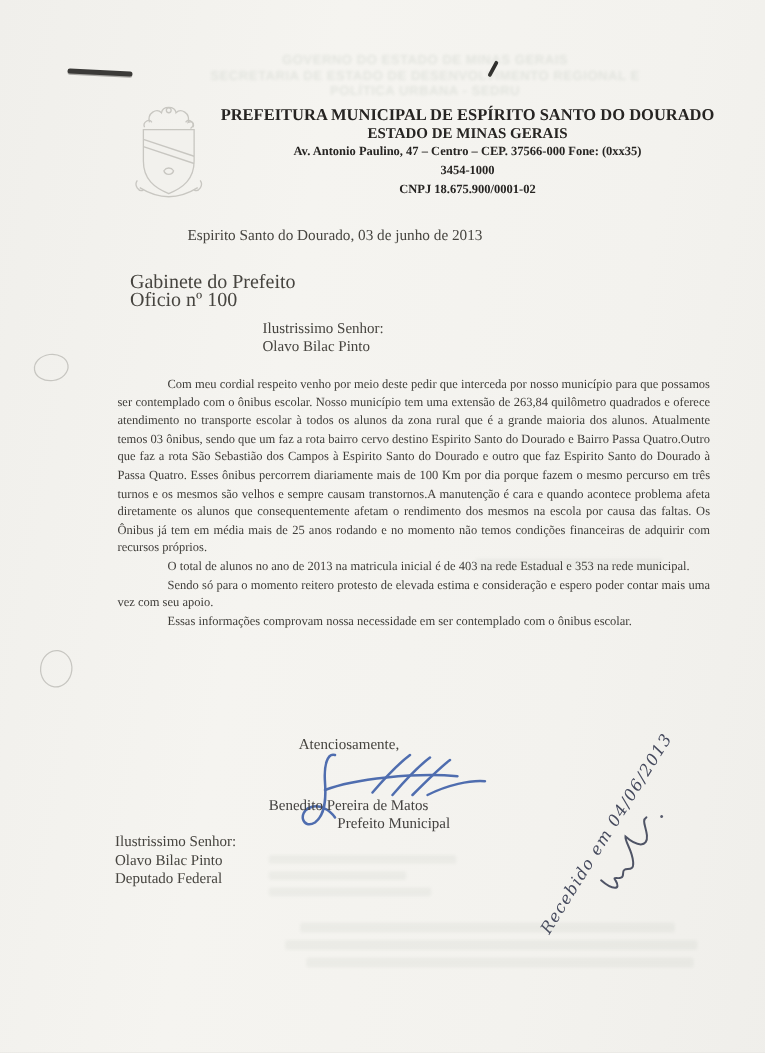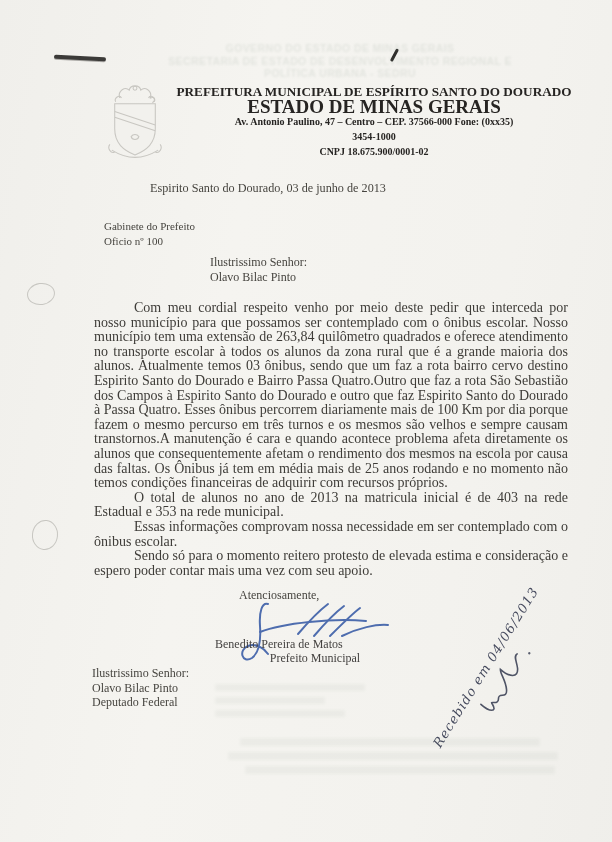--- a/index.html
+++ b/index.html
@@ -17,27 +17,27 @@
   
   .watermark{left:120px;top:42px;width:440px;text-align:center;
     color:#8a9a8c;opacity:.16;filter:blur(1.2px);
     font-family:"Liberation Sans",sans-serif;font-weight:bold;
     font-size:10.5px;line-height:12.5px;letter-spacing:.4px;}
   
   .logo{left:106px;top:82px;width:58px;height:86px;opacity:.55;}
   .header-text{left:168px;top:84px;width:412px;text-align:center;
     font-weight:bold;color:#262422;}
   .header-text .l1{font-size:13.2px;line-height:15px;}
-  .header-text .l2{font-size:19px;line-height:15px;text-align:center;}
+  .header-text .l2{font-size:12px;line-height:15px;text-align:center;}
   .header-text .l3,.header-text .l4,.header-text .l5{font-size:10px;line-height:15px;}
   .dateline{left:150px;top:181px;width:340px;text-align:left;font-size:12.2px;color:#46443f;}
-  .office-block{left:104px;top:219px;font-size:11px;line-height:14.5px;color:#46443f;}
+  .office-block{left:104px;top:219px;font-size:16px;line-height:14.5px;color:#46443f;}
   .addressee-top{left:210px;top:255px;font-size:12px;line-height:14.5px;color:#46443f;}
   
-  .body-block{left:94px;top:301px;width:474px;font-size:14px;line-height:14.6px;
+  .body-block{left:94px;top:301px;width:474px;font-size:10px;line-height:14.6px;
     text-align:justify;color:#3e3c38;}
   .body-block p{margin:0;text-indent:40px;}
   .closing{left:239px;top:588px;font-size:12px;color:#46443f;}
   
   .sig-svg{left:238px;top:598px;width:175px;height:70px;}
   .sig-name{left:215px;top:637px;width:200px;text-align:left;font-size:12px;color:#444240;}
   .sig-title{left:215px;top:651px;width:200px;text-align:center;font-size:12px;color:#444240;}
   .addressee-bottom{left:92px;top:666px;font-size:12px;line-height:14.5px;color:#46443f;}
   
   .hand-note{left:428px;top:628px;width:230px;height:150px;
@@ -97,22 +97,22 @@
   </div>
 
   <div class="abs addressee-top">
     <div>Ilustrissimo Senhor:</div>
     <div>Olavo Bilac Pinto</div>
   </div>
 
   <div class="abs body-block">
     <p>Com meu cordial respeito venho por meio deste pedir que interceda por nosso município para que possamos ser contemplado com o ônibus escolar. Nosso município tem uma extensão de 263,84 quilômetro quadrados e oferece atendimento no transporte escolar à todos os alunos da zona rural que é a grande maioria dos alunos. Atualmente temos 03 ônibus, sendo que um faz a rota bairro cervo destino Espirito Santo do Dourado e Bairro Passa Quatro.Outro que faz a rota São Sebastião dos Campos à Espirito Santo do Dourado e outro que faz Espirito Santo do Dourado à Passa Quatro. Esses ônibus percorrem diariamente mais de 100 Km por dia porque fazem o mesmo percurso em três turnos e os mesmos são velhos e sempre causam transtornos.A manutenção é cara e quando acontece problema afeta diretamente os alunos que consequentemente afetam o rendimento dos mesmos na escola por causa das faltas. Os Ônibus já tem em média mais de 25 anos rodando e no momento não temos condições financeiras de adquirir com recursos próprios.</p>
     <p>O total de alunos no ano de 2013 na matricula inicial é de 403 na rede Estadual e 353 na rede municipal.</p>
+    <p>Sendo só para o momento reitero protesto de elevada estima e consideração e espero poder contar mais uma vez com seu apoio.</p>
     <p>Essas informações comprovam nossa necessidade em ser contemplado com o ônibus escolar.</p>
-    <p>Sendo só para o momento reitero protesto de elevada estima e consideração e espero poder contar mais uma vez com seu apoio.</p>
   </div>
 
   <div class="abs closing">Atenciosamente,</div>
 
   <svg class="abs sig-svg" viewBox="0 0 175 70">
     <g fill="none" stroke="#3d5fa8" stroke-width="2" stroke-linecap="round" opacity=".9">
       <path d="M30,6 C24,4 21,14 22,28 C23,42 22,54 14,60 C4,66 0,52 10,48 C18,45 26,50 30,56"></path>
       <path d="M22,34 C45,25 95,20 128,23"></path>
       <path d="M60,36 C72,22 82,12 90,6"></path>
       <path d="M76,38 C88,24 98,14 106,8"></path>

